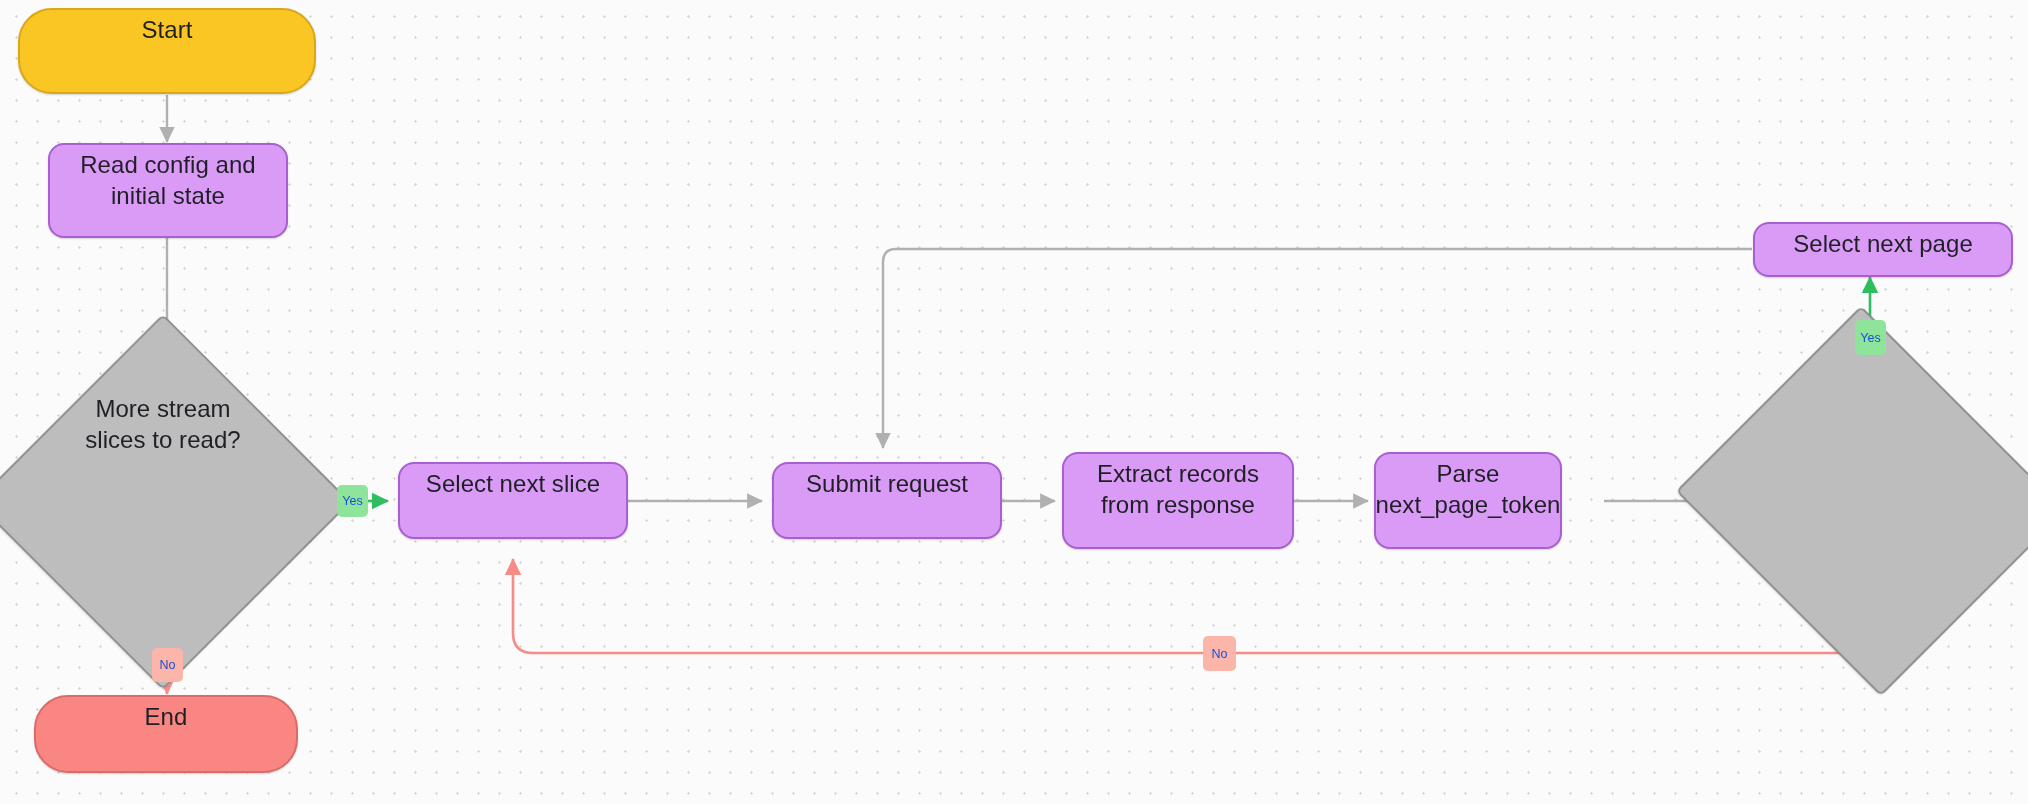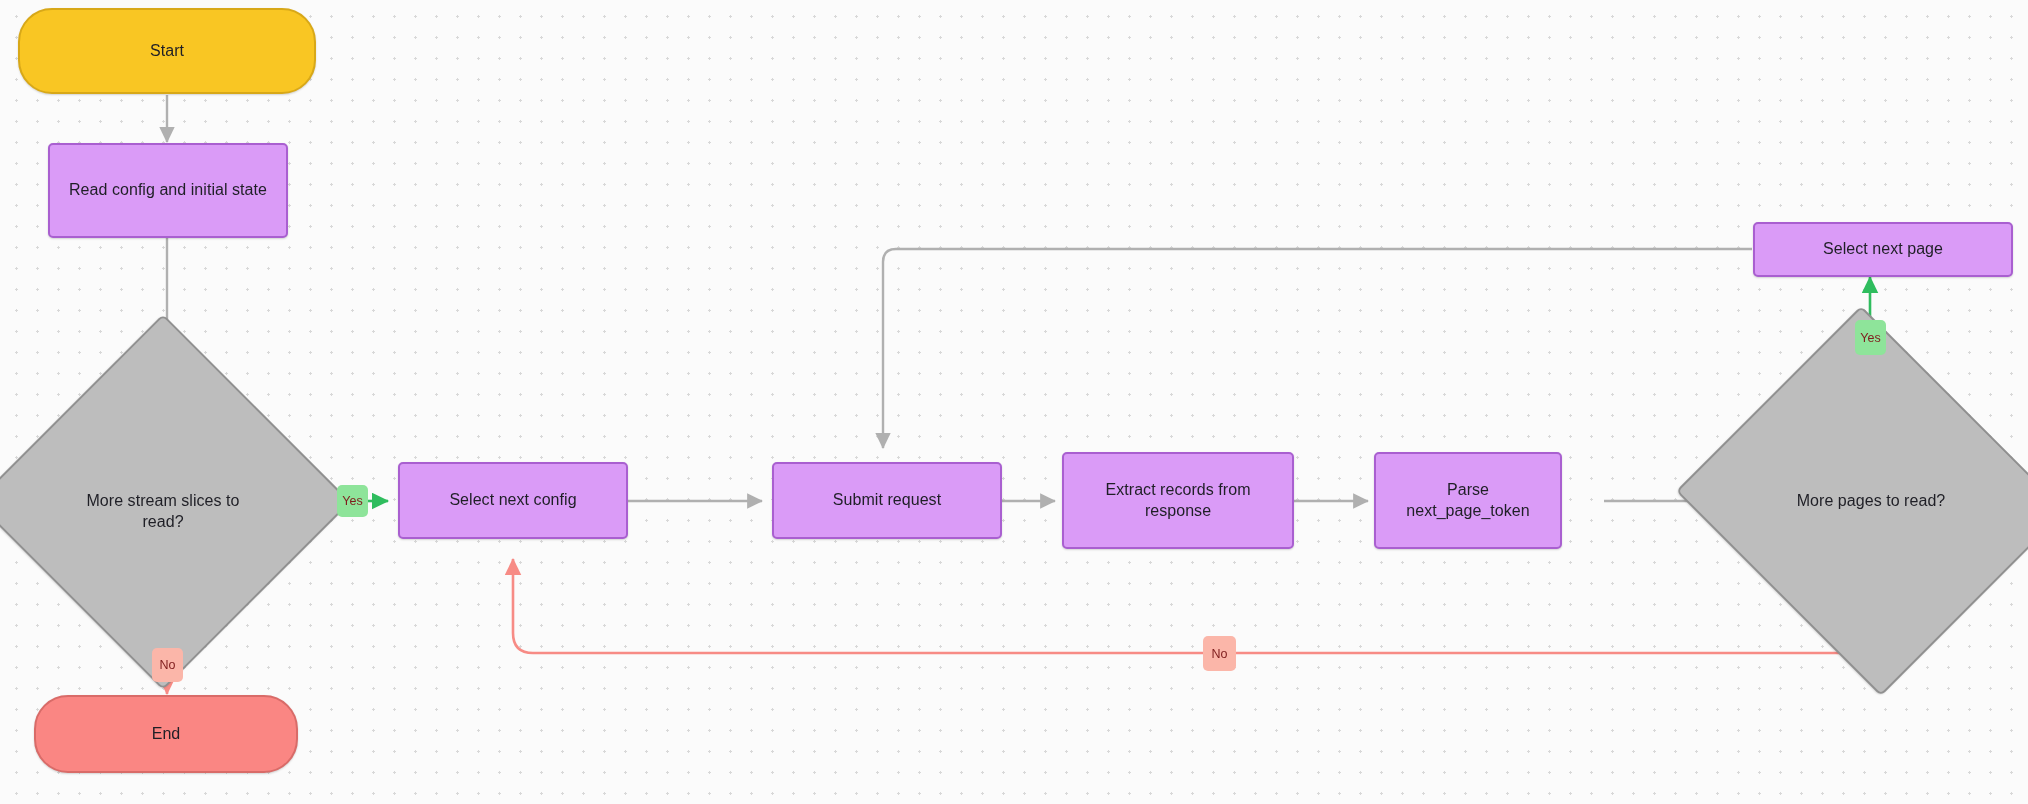--- a/index.html
+++ b/index.html
@@ -26,25 +26,24 @@
     top: 0;
     width: 2028px;
     height: 804px;
     pointer-events: none;
   }
 
   .node {
     position: absolute;
     box-sizing: border-box;
     display: flex;
-    align-items: center;
     justify-content: center;
     text-align: center;
     color: #1f1f26;
-    font-size: 16px;
+    font-size: 24px;
     line-height: 1.3;
     letter-spacing: 0.05px;
     padding: 4px 10px;
     z-index: 3;
   }
 
   
   .node-terminal {
     border-radius: 34px;
     box-shadow: 0 1px 2px rgba(0,0,0,0.16);
@@ -55,21 +54,21 @@
   }
   .node-end {
     background: #fa8683;
     border: 2px solid #d96b68;
   }
 
   
   .node-process {
     background: #da9bf7;
     border: 2px solid #a95fd0;
-    border-radius: 5px;
+    border-radius: 16px;
     box-shadow: 0 1px 2px rgba(0,0,0,0.16);
   }
 
   
   .node-decision {
     background: transparent;
     border: none;
     box-shadow: none;
   }
   .node-decision .diamond-shape {
@@ -89,21 +88,21 @@
   }
 
   
   .edge-label {
     position: absolute;
     box-sizing: border-box;
     display: flex;
     align-items: center;
     justify-content: center;
     font-size: 12.5px;
-    color: #7f1d1d;
+    color: #1d4ed8;
     border-radius: 5px;
     z-index: 4;
     padding: 2px 12px;
     white-space: nowrap;
   }
   .edge-label-yes {
     background: #8ee49a;
   }
   .edge-label-no {
     background: #fbb6a9;
@@ -175,38 +174,37 @@
   <div class="node node-decision" style="left:30px; top:369px; width:266px; height:266px;">
     <span class="diamond-shape"></span>
     <span class="diamond-label" style="width:175px;margin-top:20px;">More stream slices to read?</span>
   </div>
 
   <div class="node node-terminal node-end" style="left:34px; top:695px; width:264px; height:78px;">
     <span>End</span>
   </div>
 
   <div class="node node-process" style="left:398px; top:462px; width:230px; height:77px;">
-    <span>Select next config</span>
+    <span>Select next slice</span>
   </div>
 
   <div class="node node-process" style="left:1062px; top:452px; width:232px; height:97px;">
     <span>Extract records from response</span>
   </div>
 
   <div class="node node-process" style="left:772px; top:462px; width:230px; height:77px;">
     <span>Submit request</span>
   </div>
 
   <div class="node node-process" style="left:1374px; top:452px; width:188px; height:97px;">
     <span>Parse next_page_token</span>
   </div>
 
   <div class="node node-decision" style="left:1726px; top:370px; width:290px; height:262px;">
     <span class="diamond-shape"></span>
-    <span class="diamond-label" style="width:165px;">More pages to read?</span>
   </div>
 
   <div class="node node-process" style="left:1753px; top:222px; width:260px; height:55px;">
     <span>Select next page</span>
   </div>
 
   <div class="edge-label edge-label-yes" style="left:337px; top:485px; width:31px; height:32px;">
     <span>Yes</span>
   </div>
 

